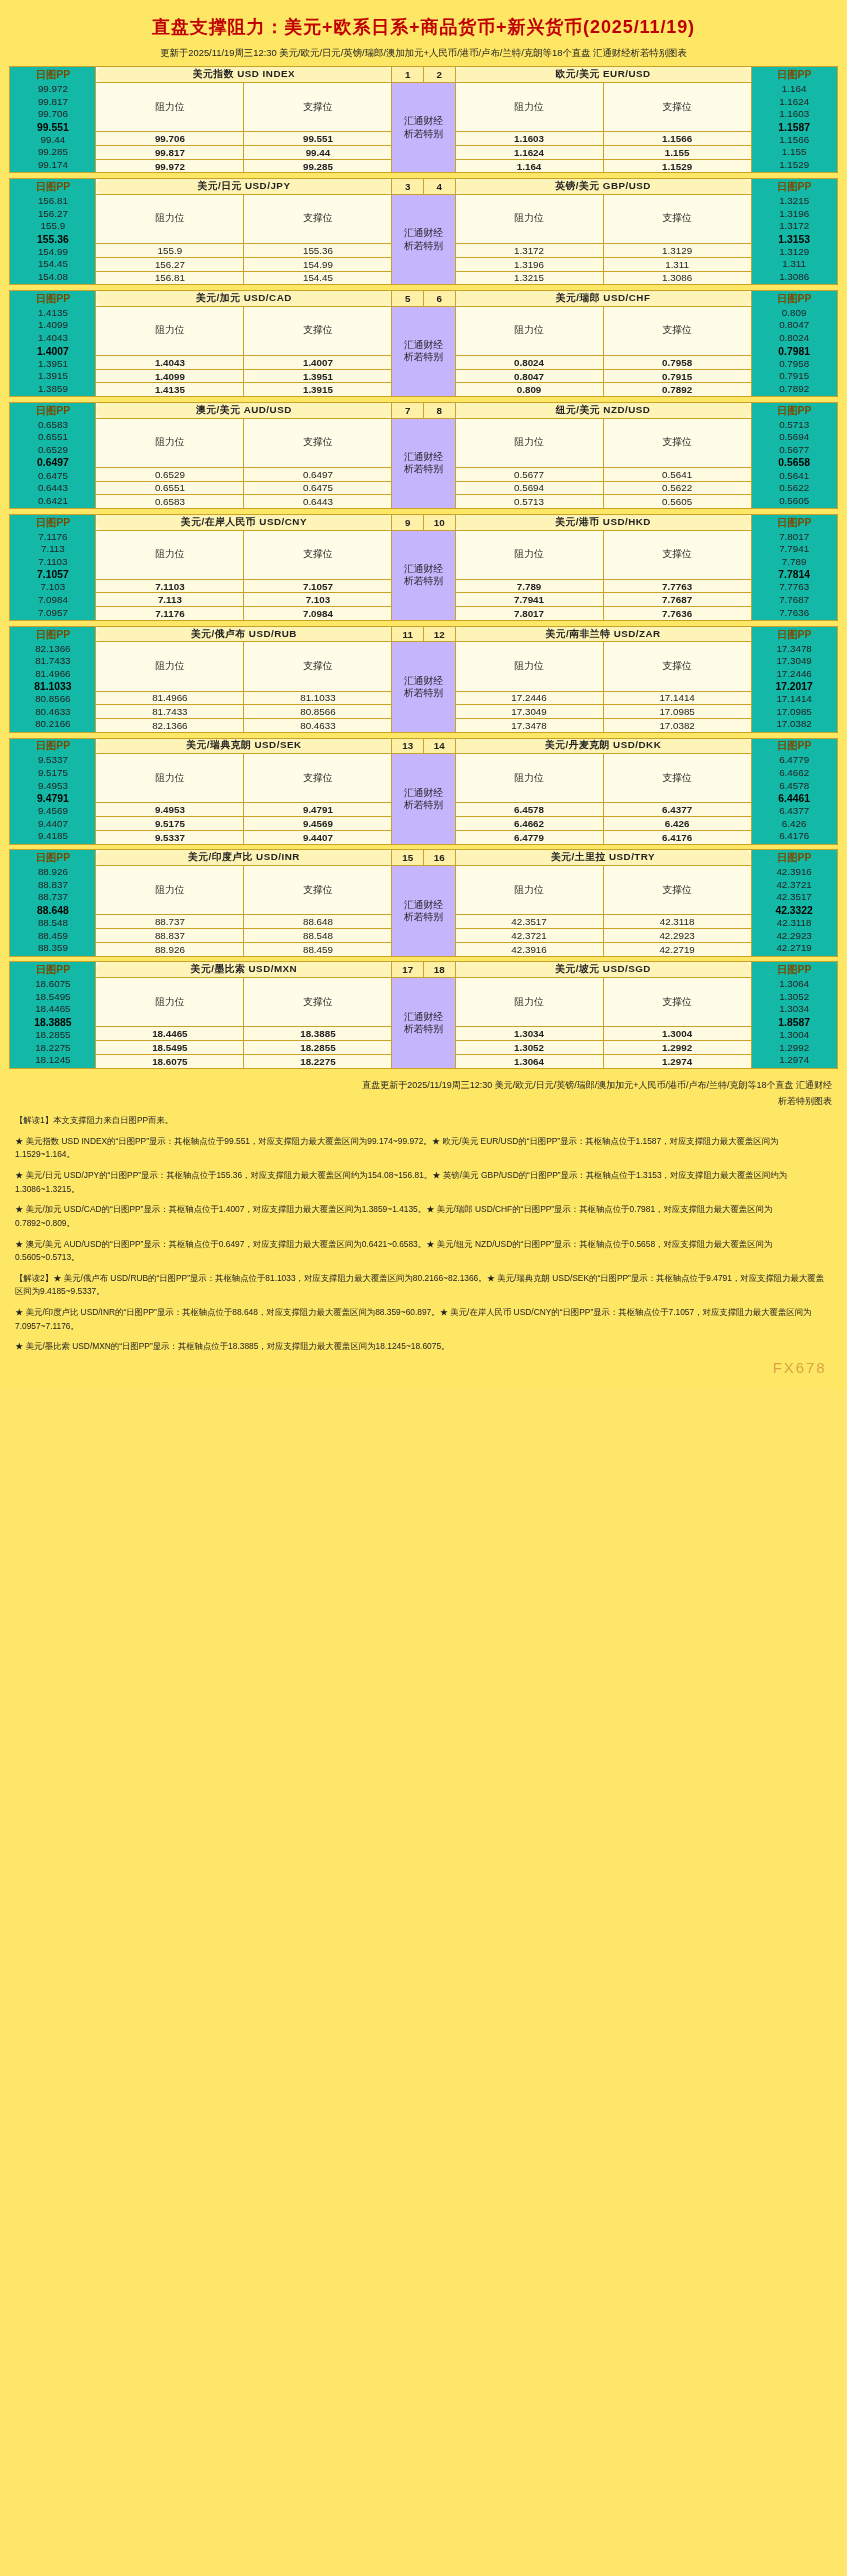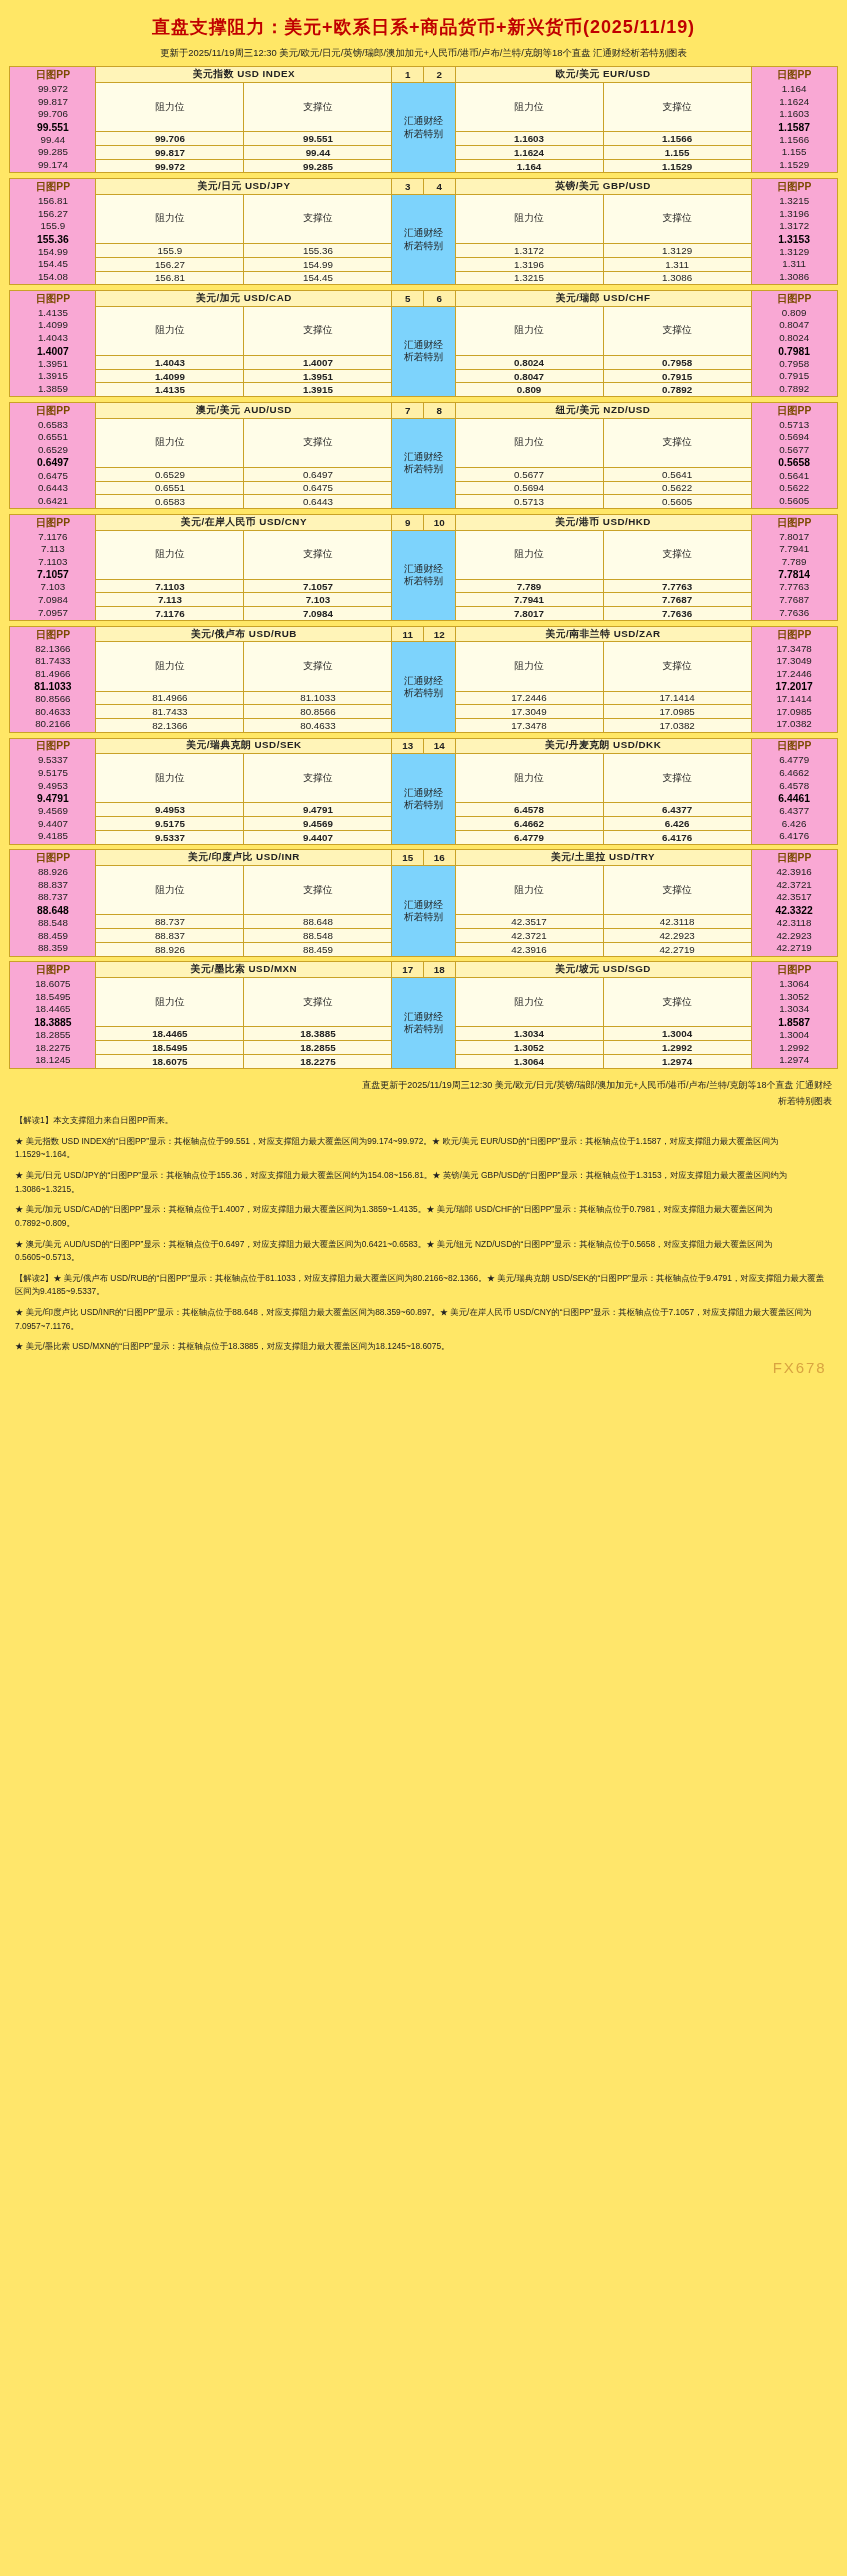--- a/index.html
+++ b/index.html
@@ -43,46 +43,47 @@
     padding: 0.9px 1.9px;
     color: #222;
   }
   .blk { margin-bottom: 4.7px; }
   .pair-name {
     background: #fff4b8;
     color: #c00000;
     font-weight: bold;
     font-size: 11.2px;
     letter-spacing: 0.5px;
+    border-radius: 7px;
   }
   .sub-hdr {
     background: #fffde8;
     color: #b00000;
     font-size: 9.4px;
   }
   .lvl-col {
-    background: #f9a8d4;
+    background: #14b8a6;
     font-size: 9.4px;
     color: #333;
     line-height: 1.28;
     padding: 1.9px 2.8px;
   }
   .lvl-col div { white-space: nowrap; }
   .lvl-col .bold { font-weight: bold; font-size: 10.3px; color: #000; }
   .val { background: #fffbe0; }
   .val.bold { font-weight: bold; }
   .idx {
     background: #fff0a8;
     color: #c00000;
     font-weight: bold;
     font-size: 10.3px;
     width: 20.6px;
   }
   .watermark {
-    background: #7dd3fc;
+    background: #c4b5fd;
     color: #d8a24a;
     font-size: 7.5px;
     line-height: 1.25;
     text-align: center;
     vertical-align: bottom;
     padding-bottom: 3.7px;
   }
   .footer-note {
     font-size: 9px;
     color: #222;

